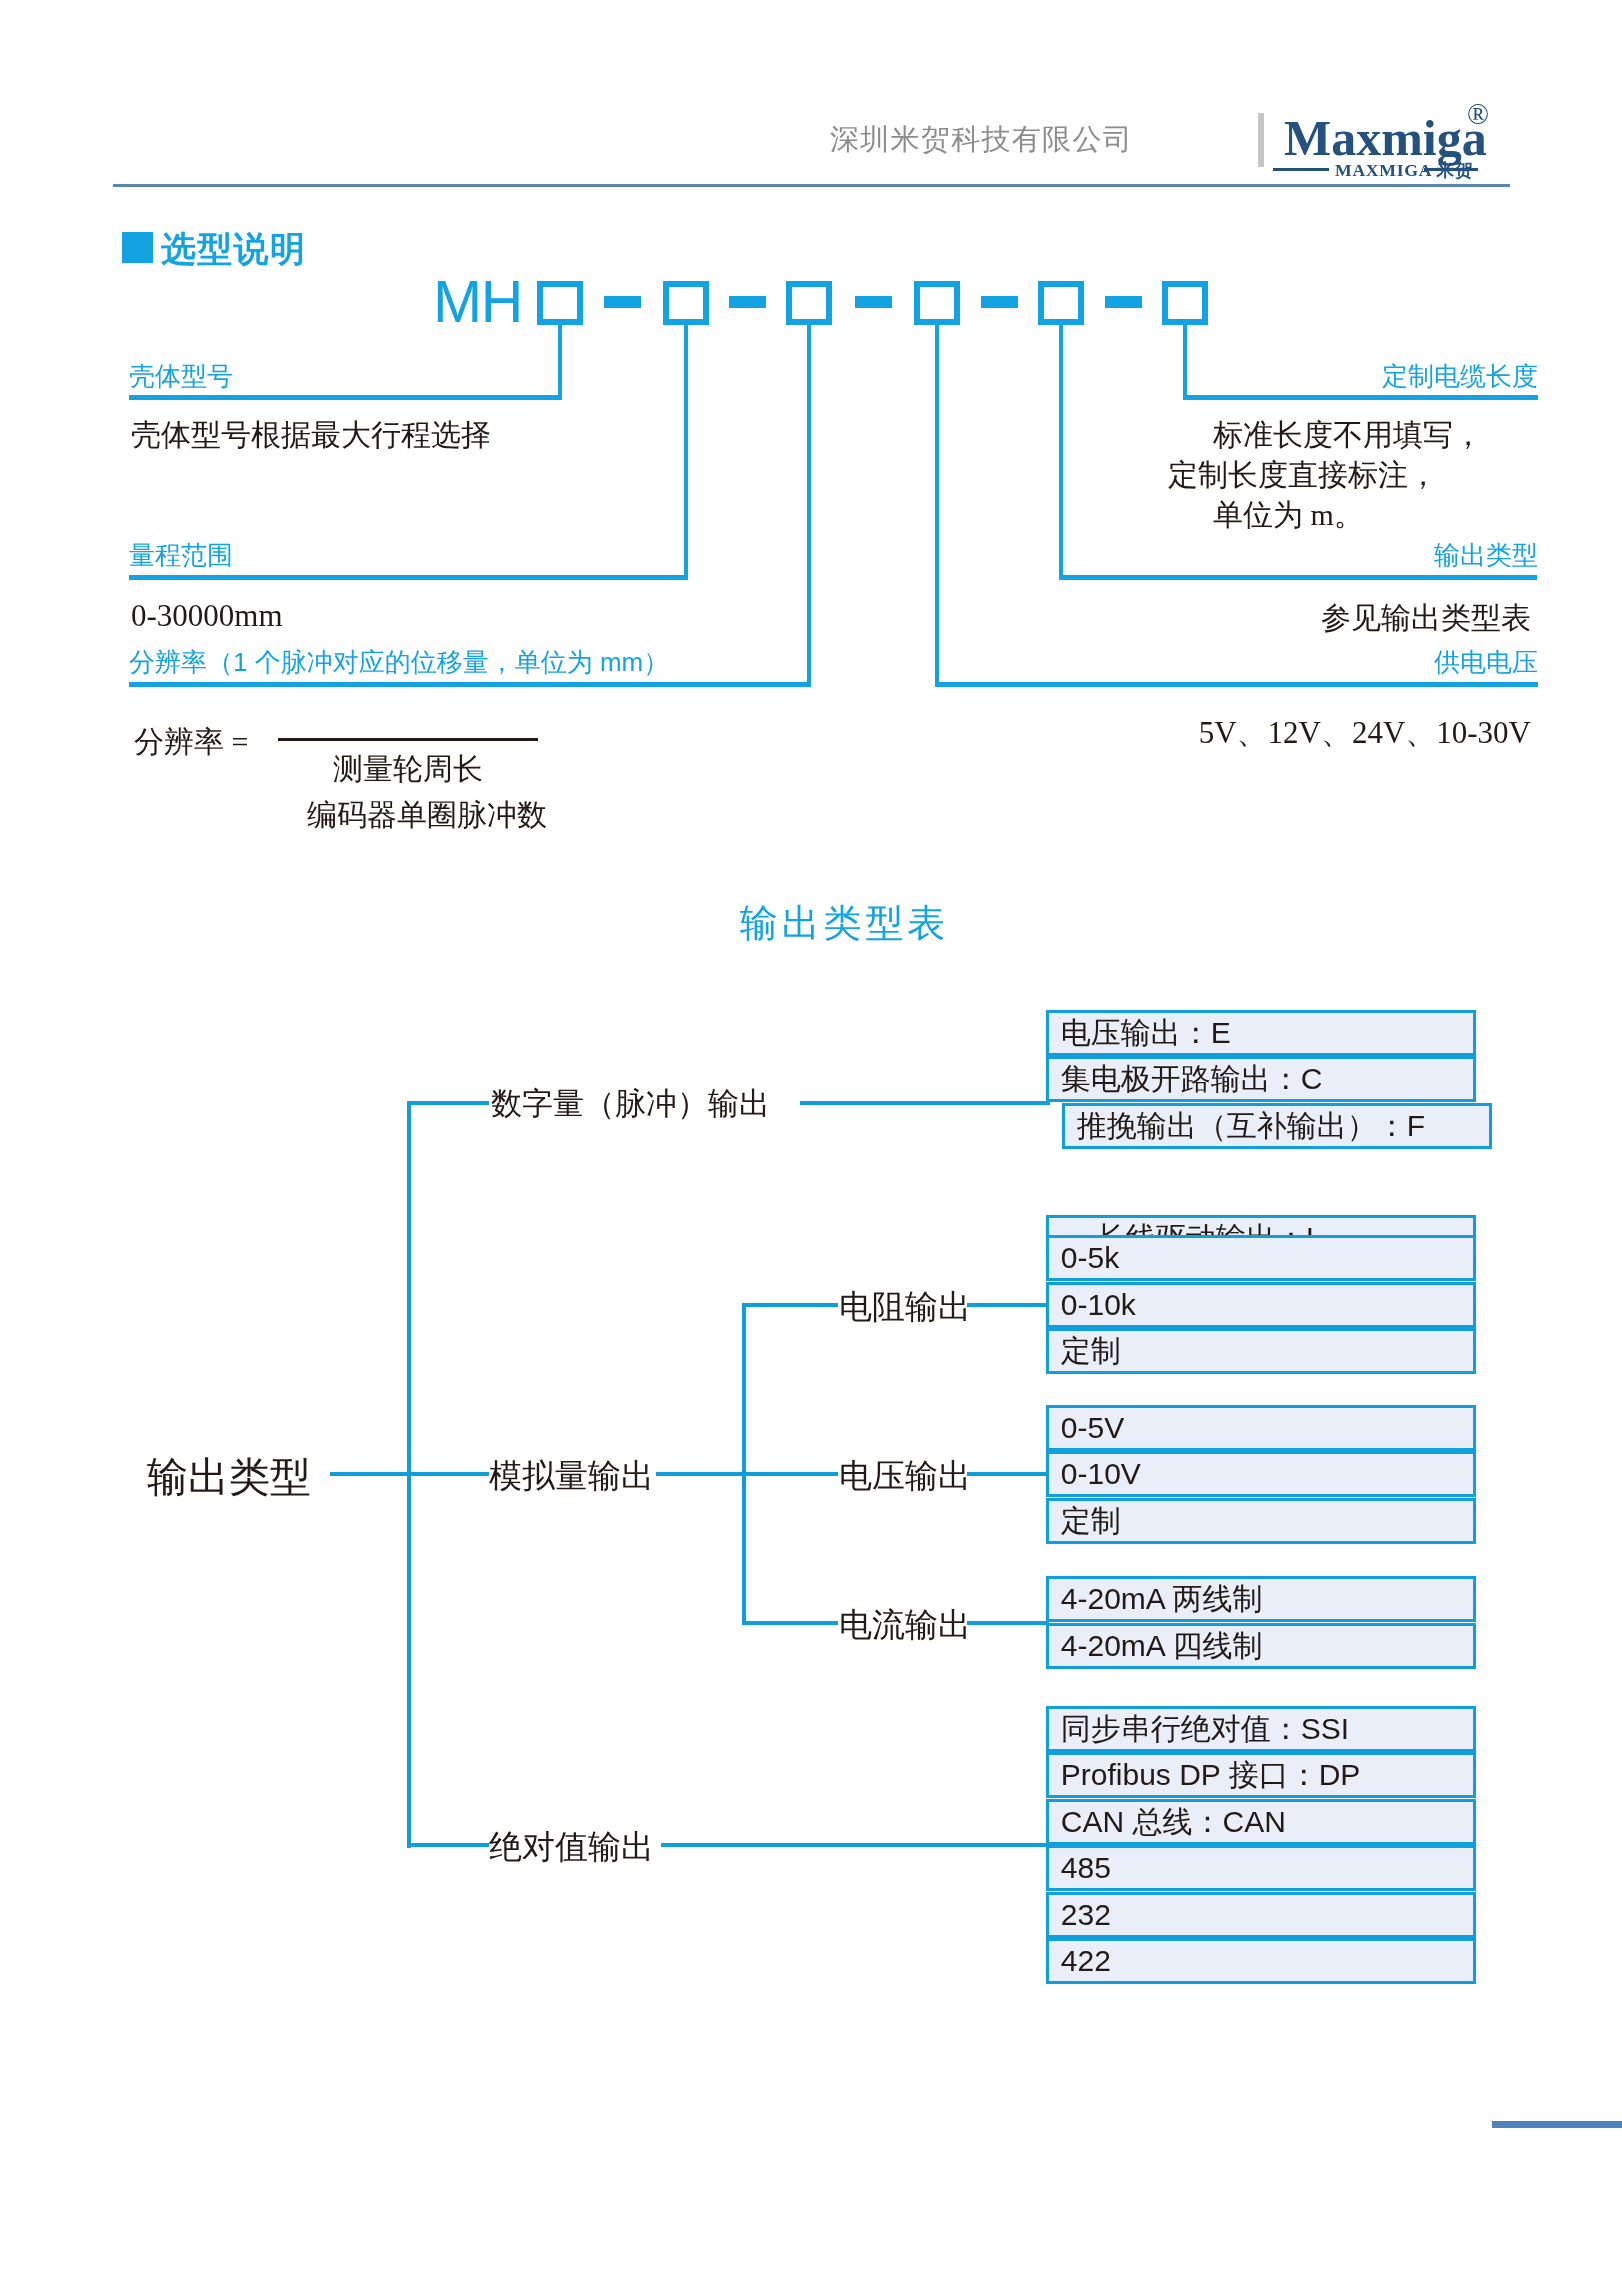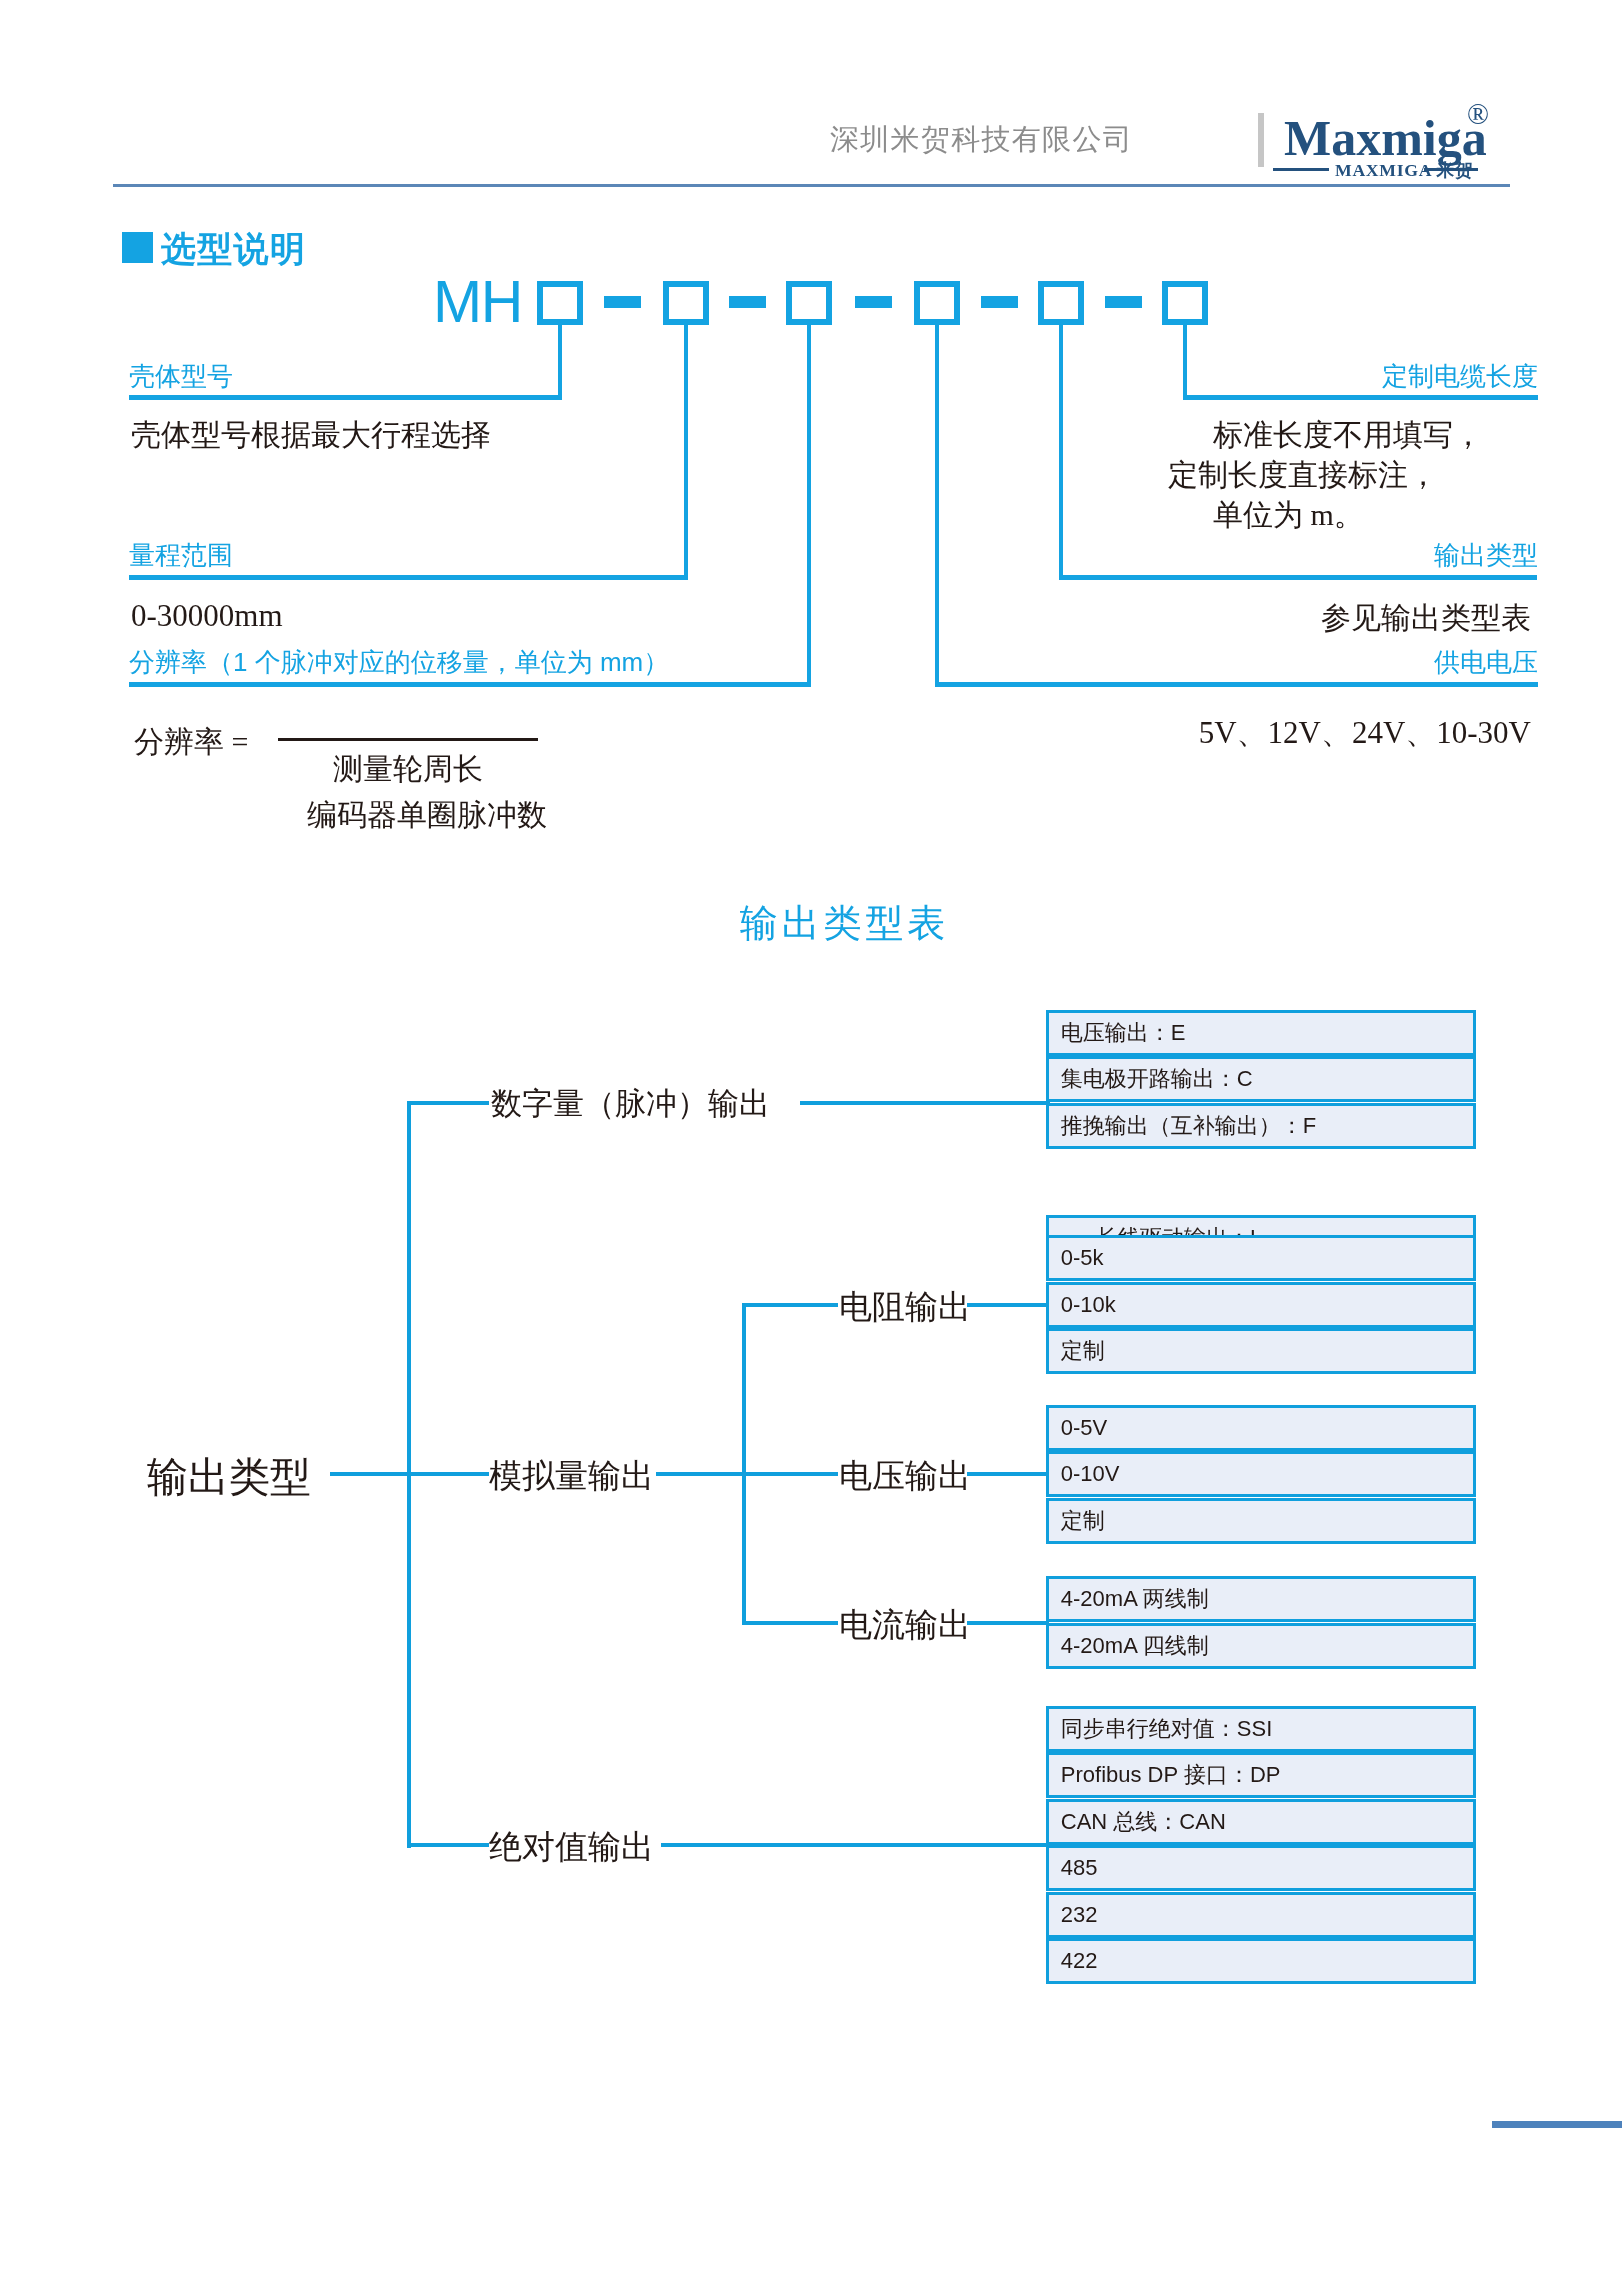--- a/index.html
+++ b/index.html
@@ -19,21 +19,21 @@
   .hline{position:absolute;background:var(--line);height:3.9px;}
   .vline{position:absolute;background:var(--line);width:3.9px;}
   .ul{position:absolute;background:var(--cyan);height:5.2px;}
   .blab{position:absolute;color:var(--cyan);font-size:26px;font-weight:500;white-space:nowrap;}
   .desc{position:absolute;color:var(--ink);font-family:"Liberation Serif",serif;font-size:30px;white-space:nowrap;}
   .mbox{position:absolute;top:281px;width:46px;height:44px;border:6.5px solid var(--cyan);box-sizing:border-box;background:#fff;}
   .dash{position:absolute;top:296px;height:11.8px;width:37px;background:var(--cyan);}
   .drop{position:absolute;background:var(--cyan);width:3.9px;}
   .trow{position:absolute;left:1046px;width:430px;height:46px;border:3.3px solid var(--line);
         box-sizing:border-box;background:var(--rowfill);display:flex;align-items:center;
-        padding-left:11.8px;font-size:22px;color:var(--ink);white-space:nowrap;}
+        padding-left:11.8px;font-size:30px;color:var(--ink);white-space:nowrap;}
   .node{position:absolute;color:var(--ink);font-size:33px;white-space:nowrap;}
   .frac{text-align:center;margin-top:48px;}
 </style>
 </head>
 <body>
 
 <div id="page">
 
   <div class="abs" style="left:818px;top:120px;width:327px;text-align:center;font-family:'Liberation Serif',serif;font-size:29px;color:var(--gray);letter-spacing:1.3px;">深圳米贺科技有限公司</div>
   <div class="abs" style="left:1258px;top:113px;width:5.9px;height:54px;background:#c6c6c6;"></div>
@@ -122,21 +122,21 @@
   <div class="hline" style="left:742px;top:1621px;width:96px;"></div>
   <div class="node" style="left:839px;top:1603px;">电流输出</div>
   <div class="hline" style="left:967px;top:1621px;width:82px;"></div>
 
   <div class="hline" style="left:407px;top:1843px;width:82px;"></div>
   <div class="node" style="left:489px;top:1825px;">绝对值输出</div>
   <div class="hline" style="left:661px;top:1843px;width:389px;"></div>
 
   <div class="trow" style="top:1010px;">电压输出：E</div>
   <div class="trow" style="top:1056px;">集电极开路输出：C</div>
-  <div class="trow" style="top:1103px;">推挽输出（互补输出）：F</div>
+  <div class="trow" style="top:1103px;margin-left:16px;">推挽输出（互补输出）：F</div>
   <div class="trow" style="top:1215px;padding-left:47px;">长线驱动输出：L</div>
 
   <div class="trow" style="top:1235px;">0-5k</div>
   <div class="trow" style="top:1282px;">0-10k</div>
   <div class="trow" style="top:1328px;">定制</div>
 
   <div class="trow" style="top:1405px;">0-5V</div>
   <div class="trow" style="top:1451px;">0-10V</div>
   <div class="trow" style="top:1498px;">定制</div>
 

